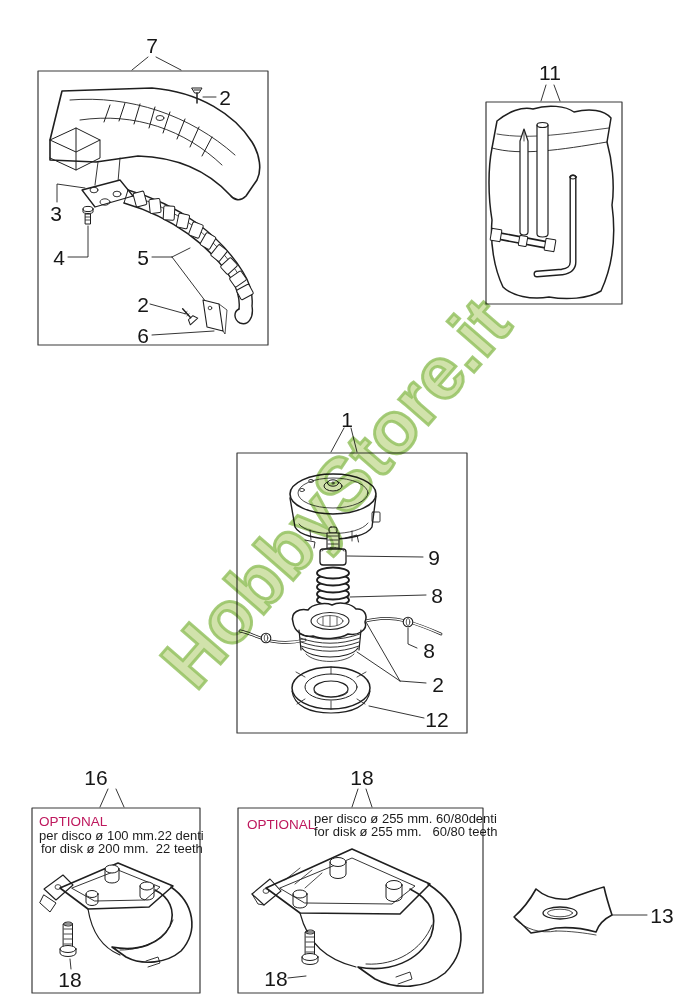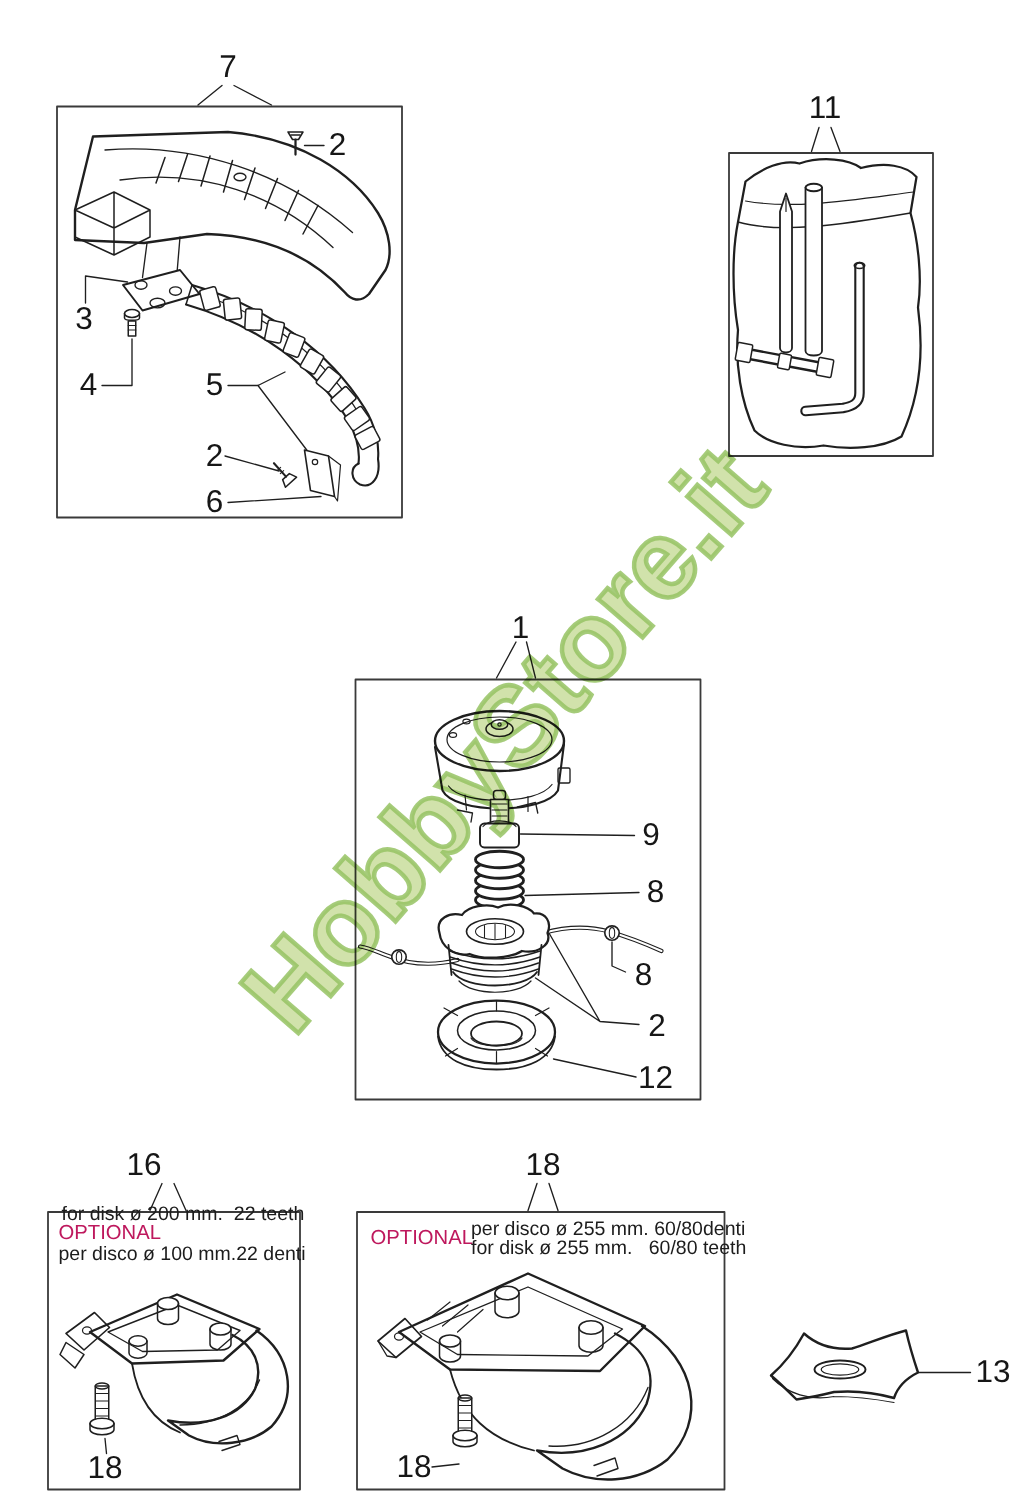--- a/index.html
+++ b/index.html
@@ -302,21 +302,21 @@
 <div class="num" style="left:438px;top:684px">2</div>
 <div class="num" style="left:437px;top:719px">12</div>
 <div class="num" style="left:96px;top:777px">16</div>
 <div class="num" style="left:362px;top:777px">18</div>
 <div class="num" style="left:662px;top:915px">13</div>
 <div class="num" style="left:70px;top:979px">18</div>
 <div class="num" style="left:276px;top:978px">18</div>
 
 <div class="opt-title" style="left:39px;top:815px">OPTIONAL</div>
 <div class="opt-line" style="left:39px;top:829px">per disco ø 100 mm.22 denti</div>
-<div class="opt-line" style="left:41px;top:802px">for disk ø 200 mm.  22 teeth</div>
+<div class="opt-line" style="left:41px;top:842px">for disk ø 200 mm.  22 teeth</div>
 
 <div class="opt-title" style="left:247px;top:818px">OPTIONAL</div>
 <div class="opt-line" style="left:314px;top:812px">per disco ø 255 mm. 60/80denti</div>
 <div class="opt-line" style="left:314px;top:825px">for disk ø 255 mm.   60/80 teeth</div>
 
 <div id="watermark">HobbyStore.it</div>
 
 </div>
 
 </body></html>

